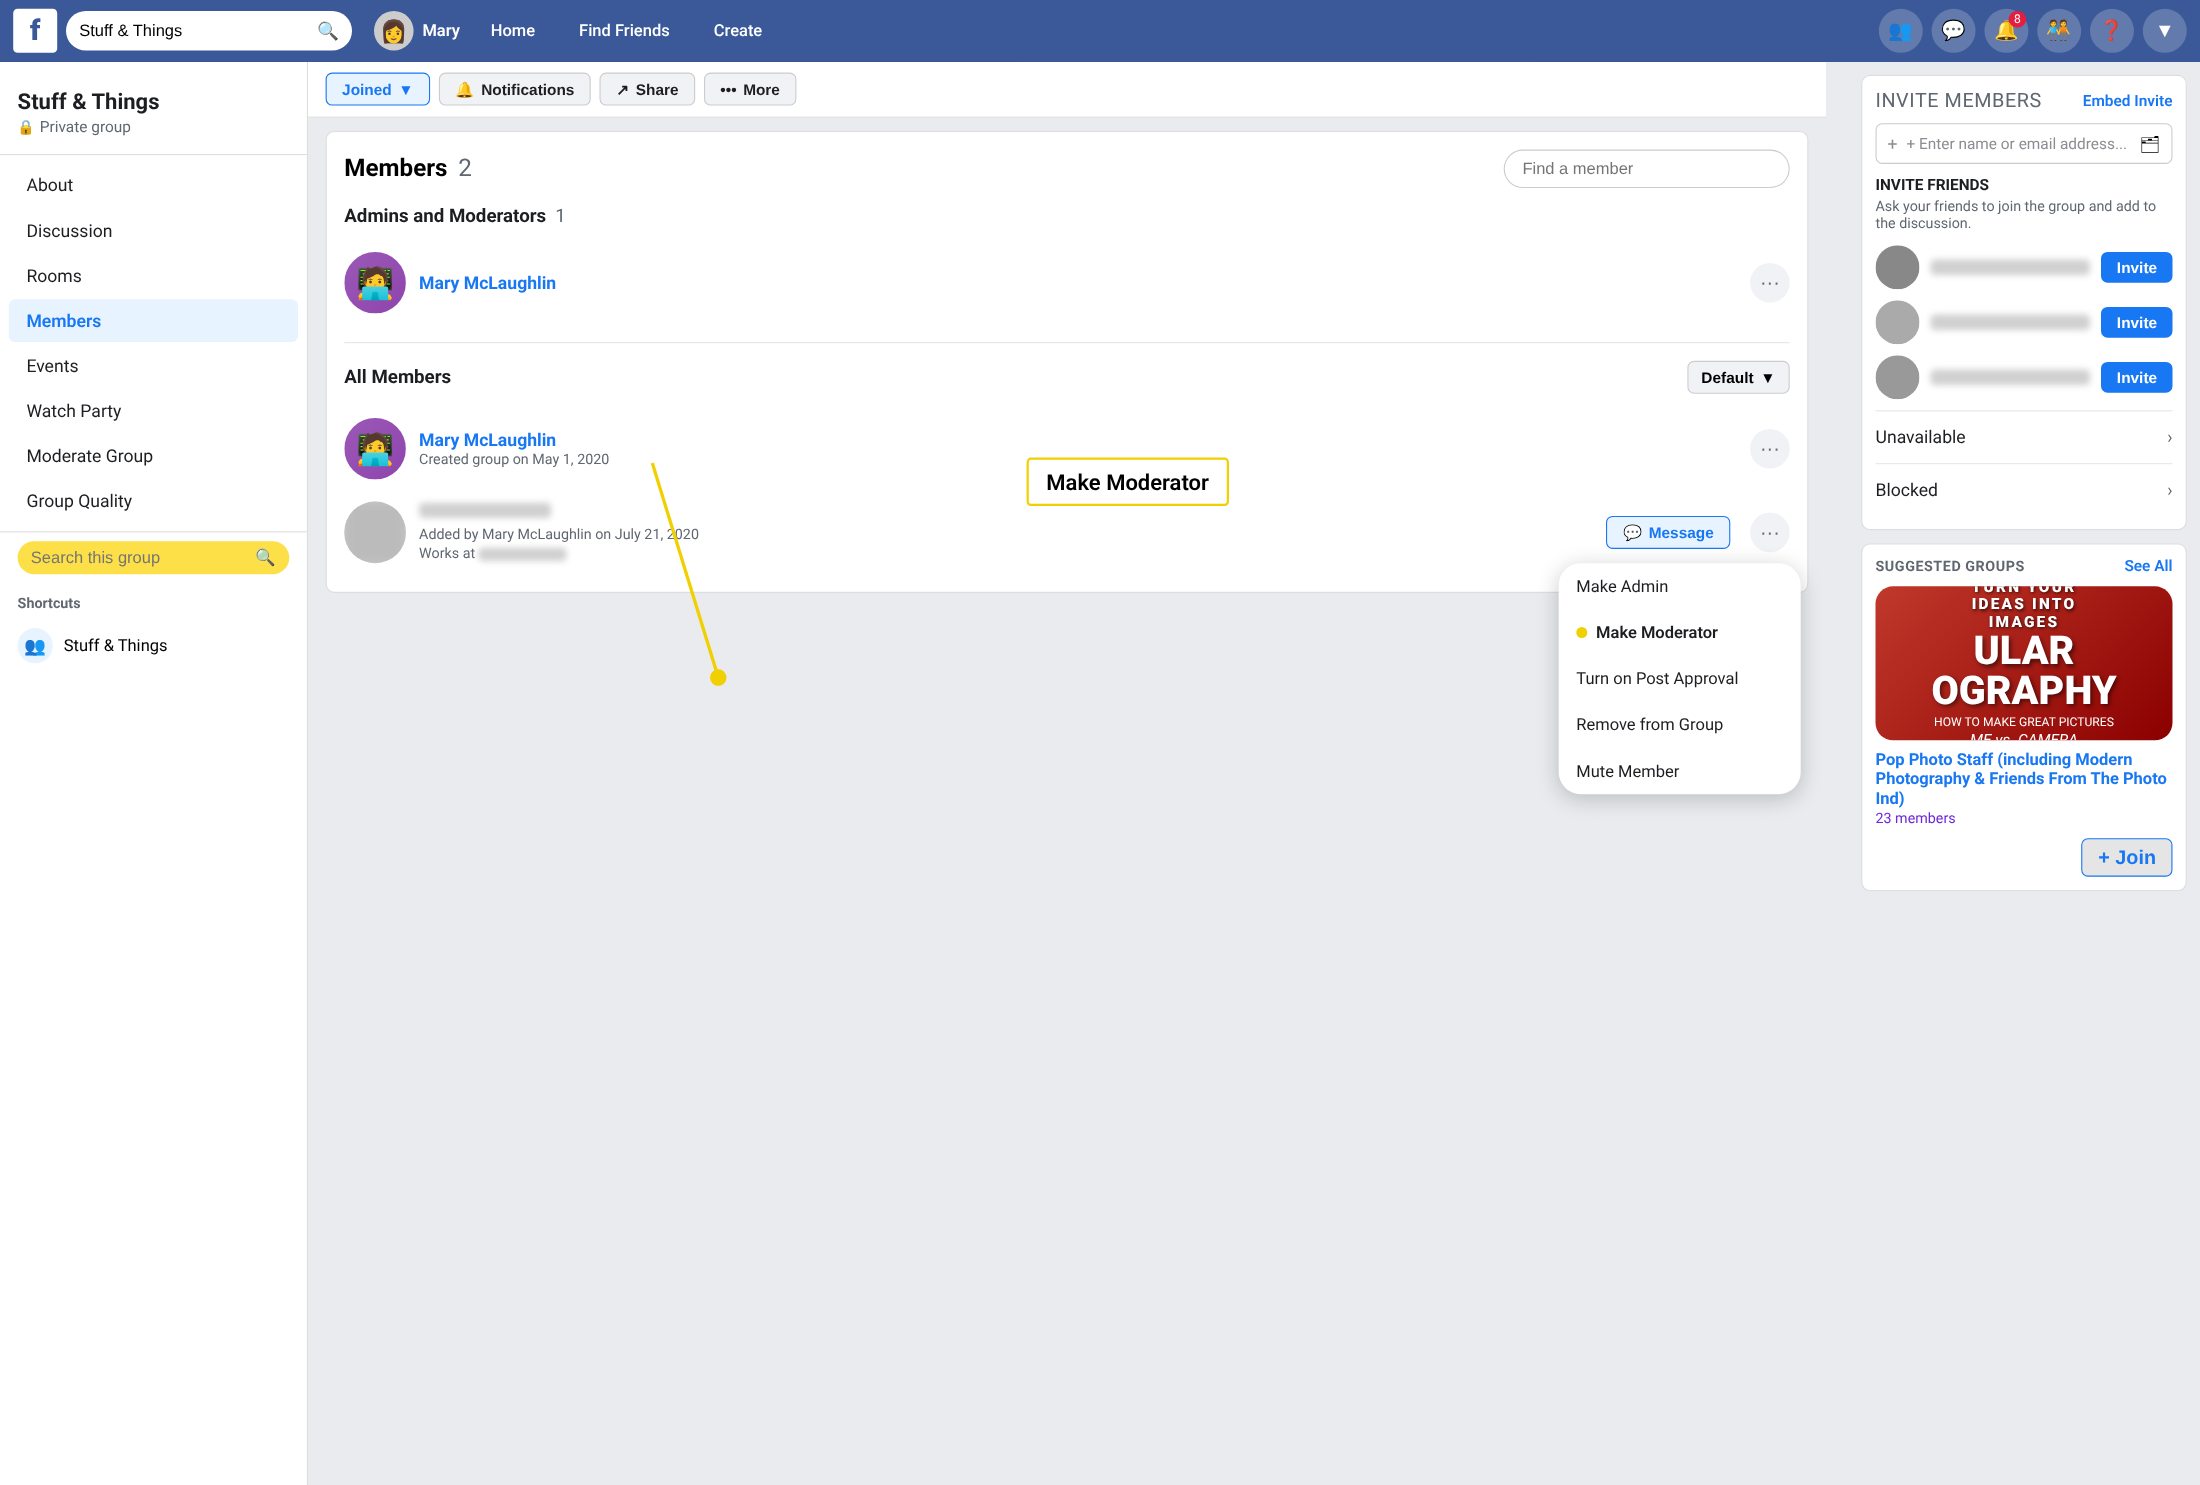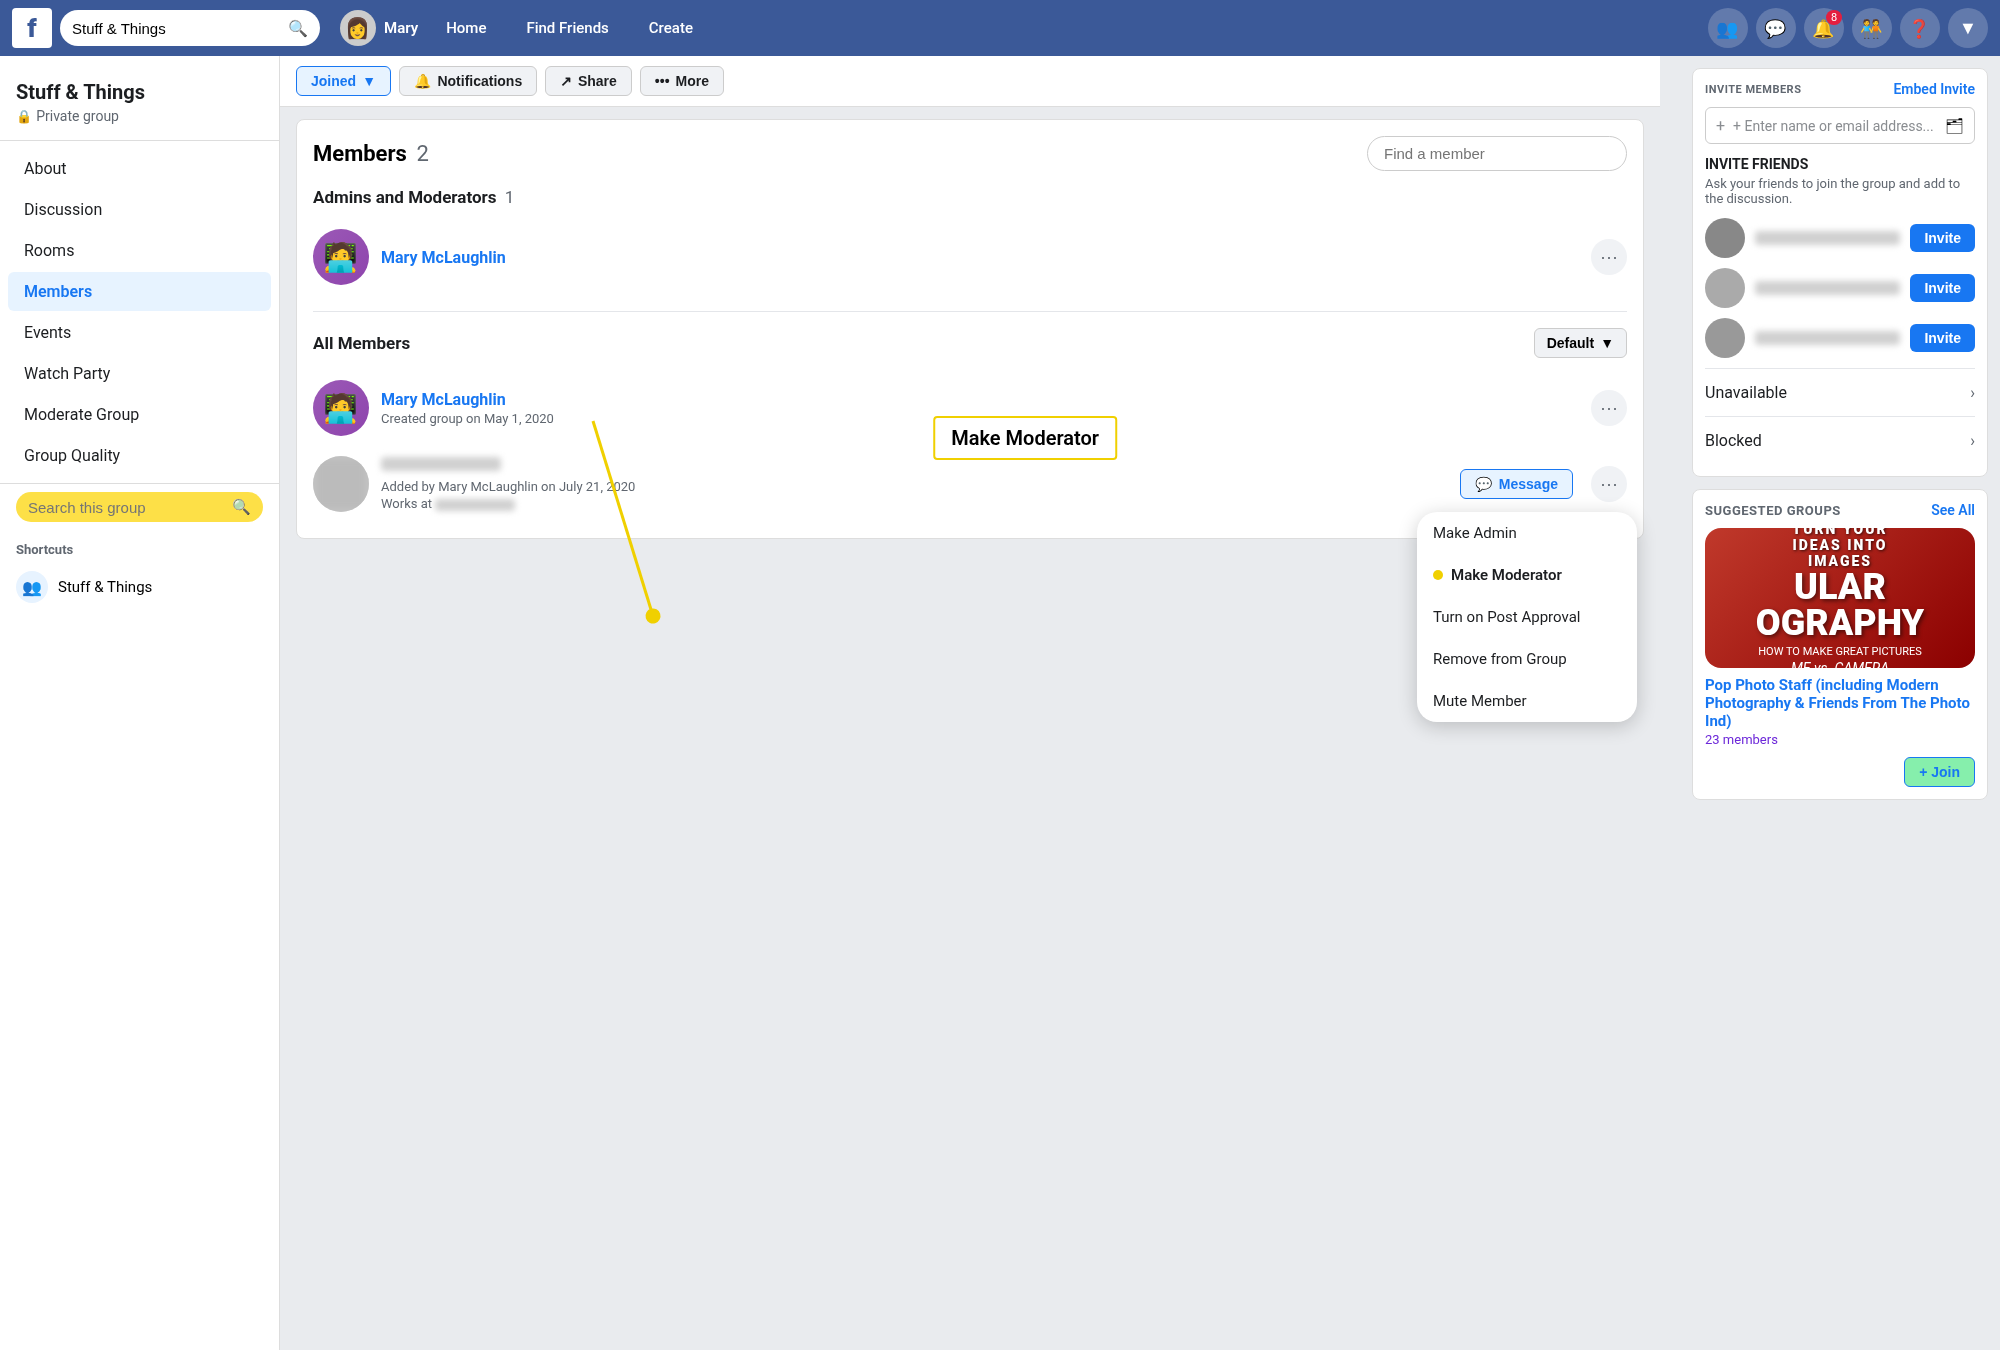--- a/index.html
+++ b/index.html
@@ -372,21 +372,21 @@
       border-radius: 8px;
       border: 1px solid #ddd;
       padding: 12px;
       margin-bottom: 12px;
     }
     .invite-header {
       display: flex; justify-content: space-between; align-items: center;
       margin-bottom: 10px;
     }
     .invite-title {
-      font-size: 11px; font-weight: 700; color: #606770; text-transform: uppercase; letter-spacing: 0.5px;
+      font-size: 18px; font-weight: 400; color: #606770; text-transform: uppercase; letter-spacing: 0.5px;
     }
     .embed-link { color: #1877f2; font-size: 14px; font-weight: 600; cursor: pointer; }
     .invite-input-row {
       display: flex; align-items: center; gap: 8px;
       border: 1px solid #ccc; border-radius: 6px;
       padding: 8px 10px; margin-bottom: 12px;
       cursor: pointer;
     }
     .invite-input-placeholder { color: #8a8d91; font-size: 14px; flex: 1; }
     .invite-icon { color: #8a8d91; font-size: 16px; }
@@ -456,25 +456,25 @@
       display: flex; align-items: center; justify-content: center;
       position: relative;
       margin-bottom: 8px;
     }
     .suggested-group-name {
       font-size: 15px; font-weight: 700; color: #1877f2; cursor: pointer; margin-bottom: 2px;
     }
     .suggested-members { font-size: 13px; color: #6d28d9; margin-bottom: 10px; }
     .join-btn {
       border: 1px solid #1877f2;
-      background: #86efac;
+      background: #e5e5e5;
       color: #1877f2;
       border-radius: 6px;
       padding: 6px 14px;
-      font-size: 14px;
+      font-size: 18px;
       font-weight: 600;
       cursor: pointer;
       float: right;
     }
 
     
     .arrow-svg {
       position: absolute;
       pointer-events: none;
       z-index: 300;

